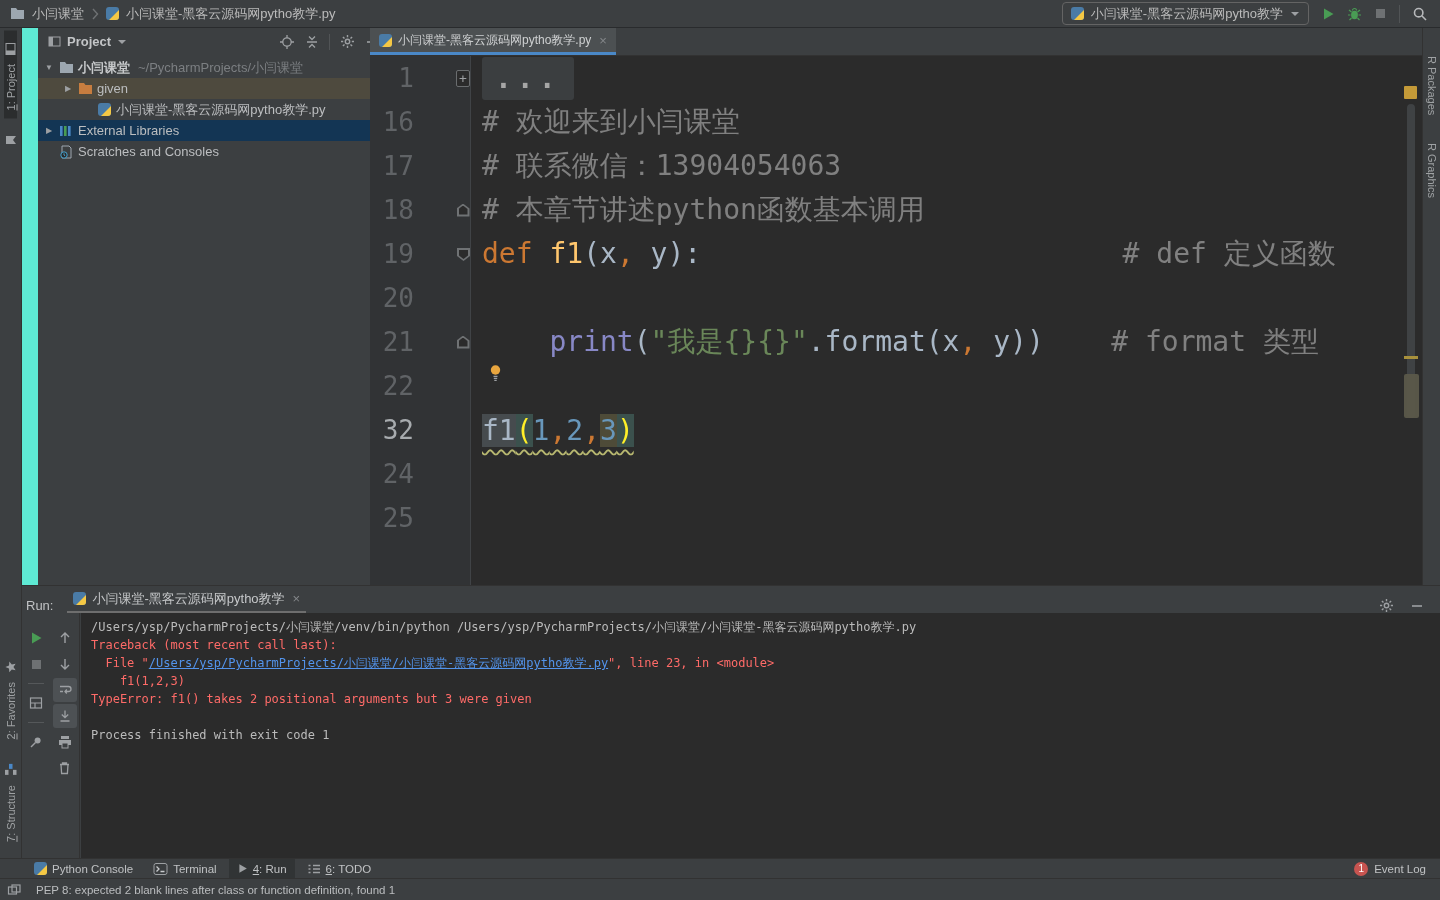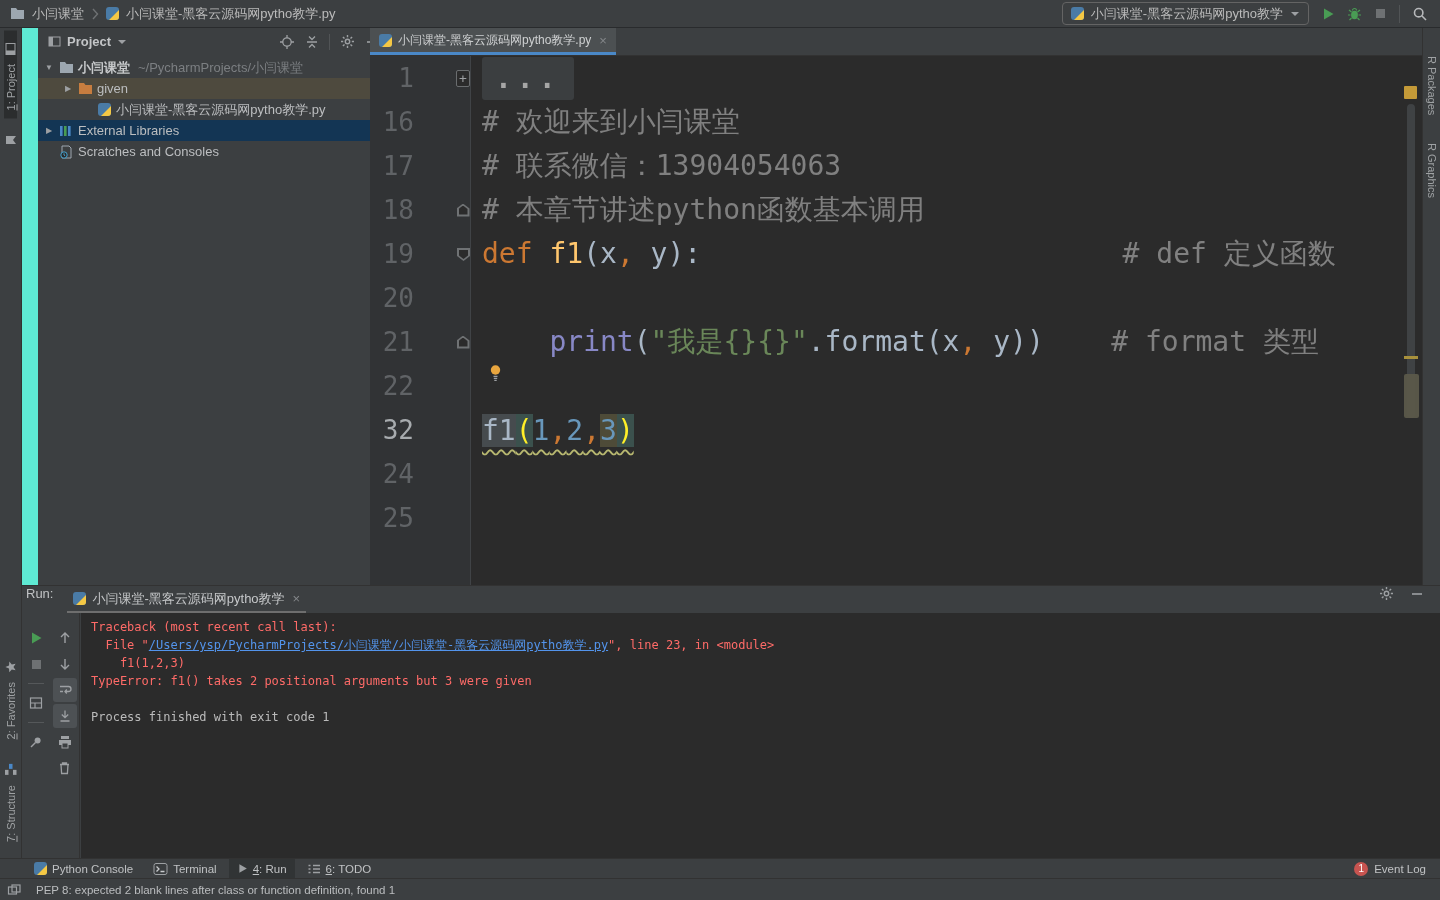--- a/index.html
+++ b/index.html
@@ -85,21 +85,21 @@
   .sb-thumb{position:absolute;top:318px;right:3px;width:15px;height:44px;background:#5b594a;border-radius:2px;opacity:.95;}
 
   
   .right-stripe{position:absolute;left:1422px;top:28px;width:18px;height:557px;background:#3c3f41;
                 border-left:1px solid #323232;box-sizing:border-box;display:flex;flex-direction:column;align-items:center;}
   .rs-label{writing-mode:vertical-rl;color:#9fa2a4;font-size:11px;margin-top:28px;cursor:default;}
 
   
   .run-panel{position:absolute;left:22px;top:585px;width:1418px;height:273px;background:#3c3f41;
              border-top:1px solid #323232;box-sizing:border-box;}
-  .rp-header{height:27px;display:flex;align-items:flex-start;padding-left:4px;}
+  .rp-header{height:27px;display:flex;align-items:flex-end;padding-left:4px;}
   .rp-label{color:#c0c2c4;margin-right:14px;}
   .rp-tab{display:flex;align-items:center;gap:6px;height:27px;padding:0 6px;border-bottom:2px solid #6e6e6e;
           box-sizing:border-box;color:#c6c8ca;}
   .rp-hdr-icons{margin-left:auto;display:flex;gap:16px;padding-right:16px;}
   .rp-body{position:absolute;left:0;top:27px;right:0;bottom:0;}
   .rp-col{position:absolute;top:0;bottom:0;display:flex;flex-direction:column;align-items:center;background:#3c3f41;}
   .rp-col1{left:0;width:28px;padding-top:12px;}
   .rp-col2{left:28px;width:30px;padding-top:12px;border-right:1px solid #323232;box-sizing:border-box;}
   .tbtn{width:24px;height:24px;display:flex;align-items:center;justify-content:center;margin:1px 0;border-radius:3px;cursor:pointer;}
   .tbtn.sel{background:#4d5154;}
@@ -561,20 +561,21 @@
           </span>
           <span class="tbtn">
             <span class="ic">
               <svg width="13" height="14" viewBox="0 0 13 14" fill="none" stroke="#9da0a3" stroke-width="1.3">
                 <path d="M2 3.5h9M4.5 3.5V2h4v1.5M3 3.5l.6 9h5.8l.6-9"></path>
               </svg>
             </span>
           </span>
         </div>
       <div class="console">
+          <div class="cons-line"><span class="c-out">/Users/ysp/PycharmProjects/小闫课堂/venv/bin/python /Users/ysp/PycharmProjects/小闫课堂/小闫课堂-黑客云源码网pytho教学.py</span></div>
           <div class="cons-line"><span class="c-err">Traceback (most recent call last):</span></div>
           <div class="cons-line"><span class="c-err">  File "</span><span class="c-link">/Users/ysp/PycharmProjects/小闫课堂/小闫课堂-黑客云源码网pytho教学.py</span><span class="c-err">", line 23, in &lt;module&gt;</span></div>
           <div class="cons-line"><span class="c-err">    f1(1,2,3)</span></div>
           <div class="cons-line"><span class="c-err">TypeError: f1() takes 2 positional arguments but 3 were given</span></div>
           <div class="cons-line"><span class="c-out"></span></div>
           <div class="cons-line"><span class="c-out">Process finished with exit code 1</span></div>
         </div>
     </div>
   </div>
 

